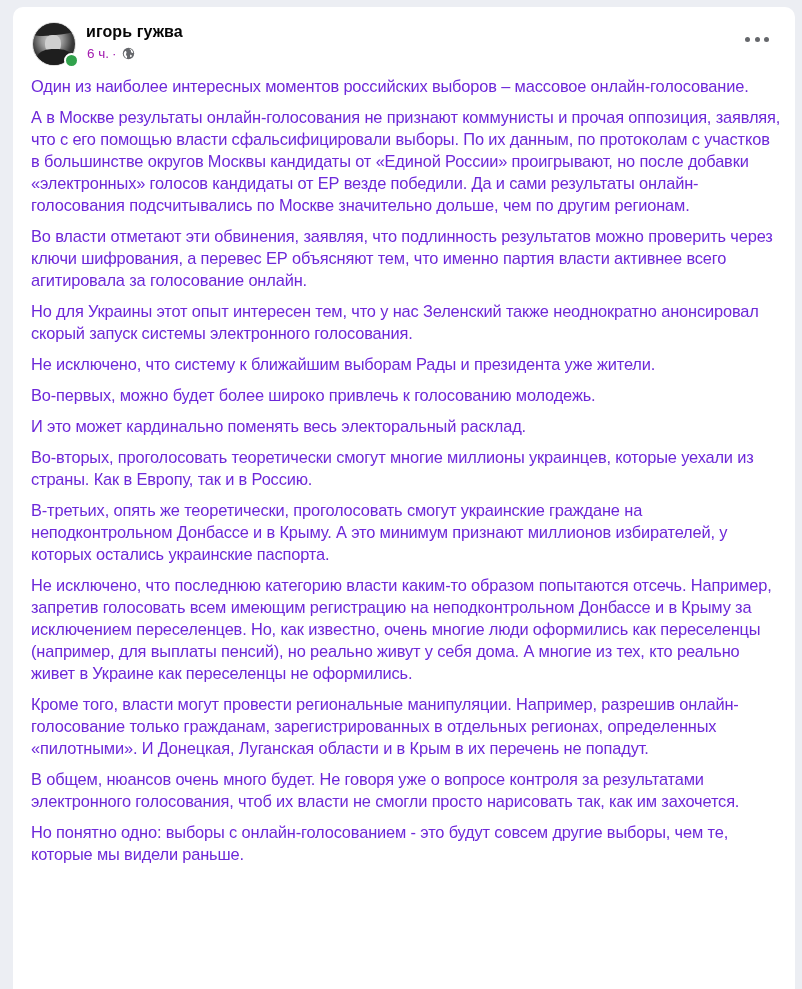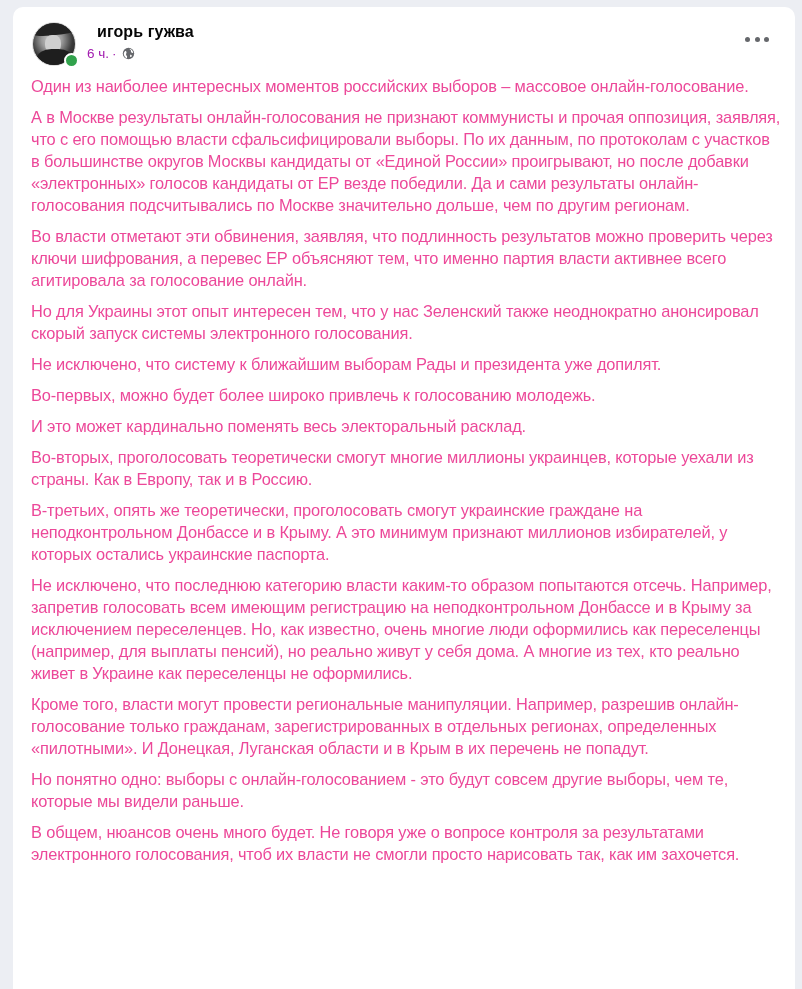--- a/index.html
+++ b/index.html
@@ -22,36 +22,36 @@
     box-sizing: border-box;
   }
   .avatar .shade1 { position:absolute; left:-4px; top:-2px; width:52px; height:14px; background:#222; border-radius:50% 50% 40% 40%; transform: rotate(-6deg); }
   .avatar .face { position:absolute; left:12px; top:12px; width:16px; height:18px; background:#cfcfcf; border-radius:45%; }
   .avatar .body { position:absolute; left:4px; top:26px; width:36px; height:24px; background:#1e1e1e; border-radius:40% 40% 0 0; }
   .online-dot {
     position: absolute; left: 51px; top: 46px; width: 11px; height: 11px;
     border-radius: 50%; background: #31a24c; border: 2px solid #fff;
   }
   .author-name {
-    position: absolute; left: 84px; top: 16px;
+    position: absolute; left: 73px; top: 16px;
     font-size: 16px; font-weight: bold; color: #050505; letter-spacing: 0.1px;
   }
   .meta {
     position: absolute; left: 74px; top: 39px;
     font-size: 13.5px; color: #a21caf; display: flex; align-items: center; gap: 3px;
   }
   .globe-icon { width: 13px; height: 13px; display: inline-block; margin-left: 2px; }
   .more-button {
     position: absolute; right: 26px; top: 24px; width: 24px; height: 16px;
     display: flex; align-items: center; justify-content: space-between; cursor: pointer;
   }
   .more-button span { width: 5px; height: 5px; border-radius: 50%; background: #65676b; display:block; }
   .post-body {
     position: absolute; left: 18px; top: 68px; width: 750px;
-    font-size: 16.4px; line-height: 22px; color: #ec4899;
+    font-size: 16.4px; line-height: 22px; color: #6d28d9;
   }
   .post-body p { margin: 0 0 9px 0; letter-spacing: -0.15px; }
 </style>
 </head>
 <body>
 
 <div class="card">
   <div class="header">
     <div class="avatar">
       <div class="shade1"></div>
@@ -75,23 +75,23 @@
       <span></span>
       <span></span>
     </div>
   </div>
 
   <div class="post-body">
     <p>Один из наиболее интересных моментов российских выборов – массовое онлайн-голосование.</p>
     <p>А в Москве результаты онлайн-голосования не признают коммунисты и прочая оппозиция, заявляя, что с его помощью власти сфальсифицировали выборы. По их данным, по протоколам с участков в большинстве округов Москвы кандидаты от «Единой России» проигрывают, но после добавки «электронных» голосов кандидаты от ЕР везде победили. Да и сами результаты онлайн-голосования подсчитывались по Москве значительно дольше, чем по другим регионам.</p>
     <p>Во власти отметают эти обвинения, заявляя, что подлинность результатов можно проверить через ключи шифрования, а перевес ЕР объясняют тем, что именно партия власти активнее всего агитировала за голосование онлайн.</p>
     <p>Но для Украины этот опыт интересен тем, что у нас Зеленский также неоднократно анонсировал скорый запуск системы электронного голосования.</p>
-    <p>Не исключено, что систему к ближайшим выборам Рады и президента уже допилят.</p>
+    <p>Не исключено, что систему к ближайшим выборам Рады и президента уже жители.</p>
     <p>Во-первых, можно будет более широко привлечь к голосованию молодежь.</p>
     <p>И это может кардинально поменять весь электоральный расклад.</p>
     <p>Во-вторых, проголосовать теоретически смогут многие миллионы украинцев, которые уехали из страны. Как в Европу, так и в Россию.</p>
     <p>В-третьих, опять же теоретически, проголосовать смогут украинские граждане на неподконтрольном Донбассе и в Крыму. А это минимум признают миллионов избирателей, у которых остались украинские паспорта.</p>
     <p>Не исключено, что последнюю категорию власти каким-то образом попытаются отсечь. Например, запретив голосовать всем имеющим регистрацию на неподконтрольном Донбассе и в Крыму за исключением переселенцев. Но, как известно, очень многие люди оформились как переселенцы (например, для выплаты пенсий), но реально живут у себя дома. А многие из тех, кто реально живет в Украине как переселенцы не оформились.</p>
     <p>Кроме того, власти могут провести региональные манипуляции. Например, разрешив онлайн-голосование только гражданам, зарегистрированных в отдельных регионах, определенных «пилотными». И Донецкая, Луганская области и в Крым в их перечень не попадут.</p>
+    <p>В общем, нюансов очень много будет. Не говоря уже о вопросе контроля за результатами электронного голосования, чтоб их власти не смогли просто нарисовать так, как им захочется.</p>
     <p>Но понятно одно: выборы с онлайн-голосованием - это будут совсем другие выборы, чем те, которые мы видели раньше.</p>
-    <p>В общем, нюансов очень много будет. Не говоря уже о вопросе контроля за результатами электронного голосования, чтоб их власти не смогли просто нарисовать так, как им захочется.</p>
   </div>
 </div>
 
 </body></html>

